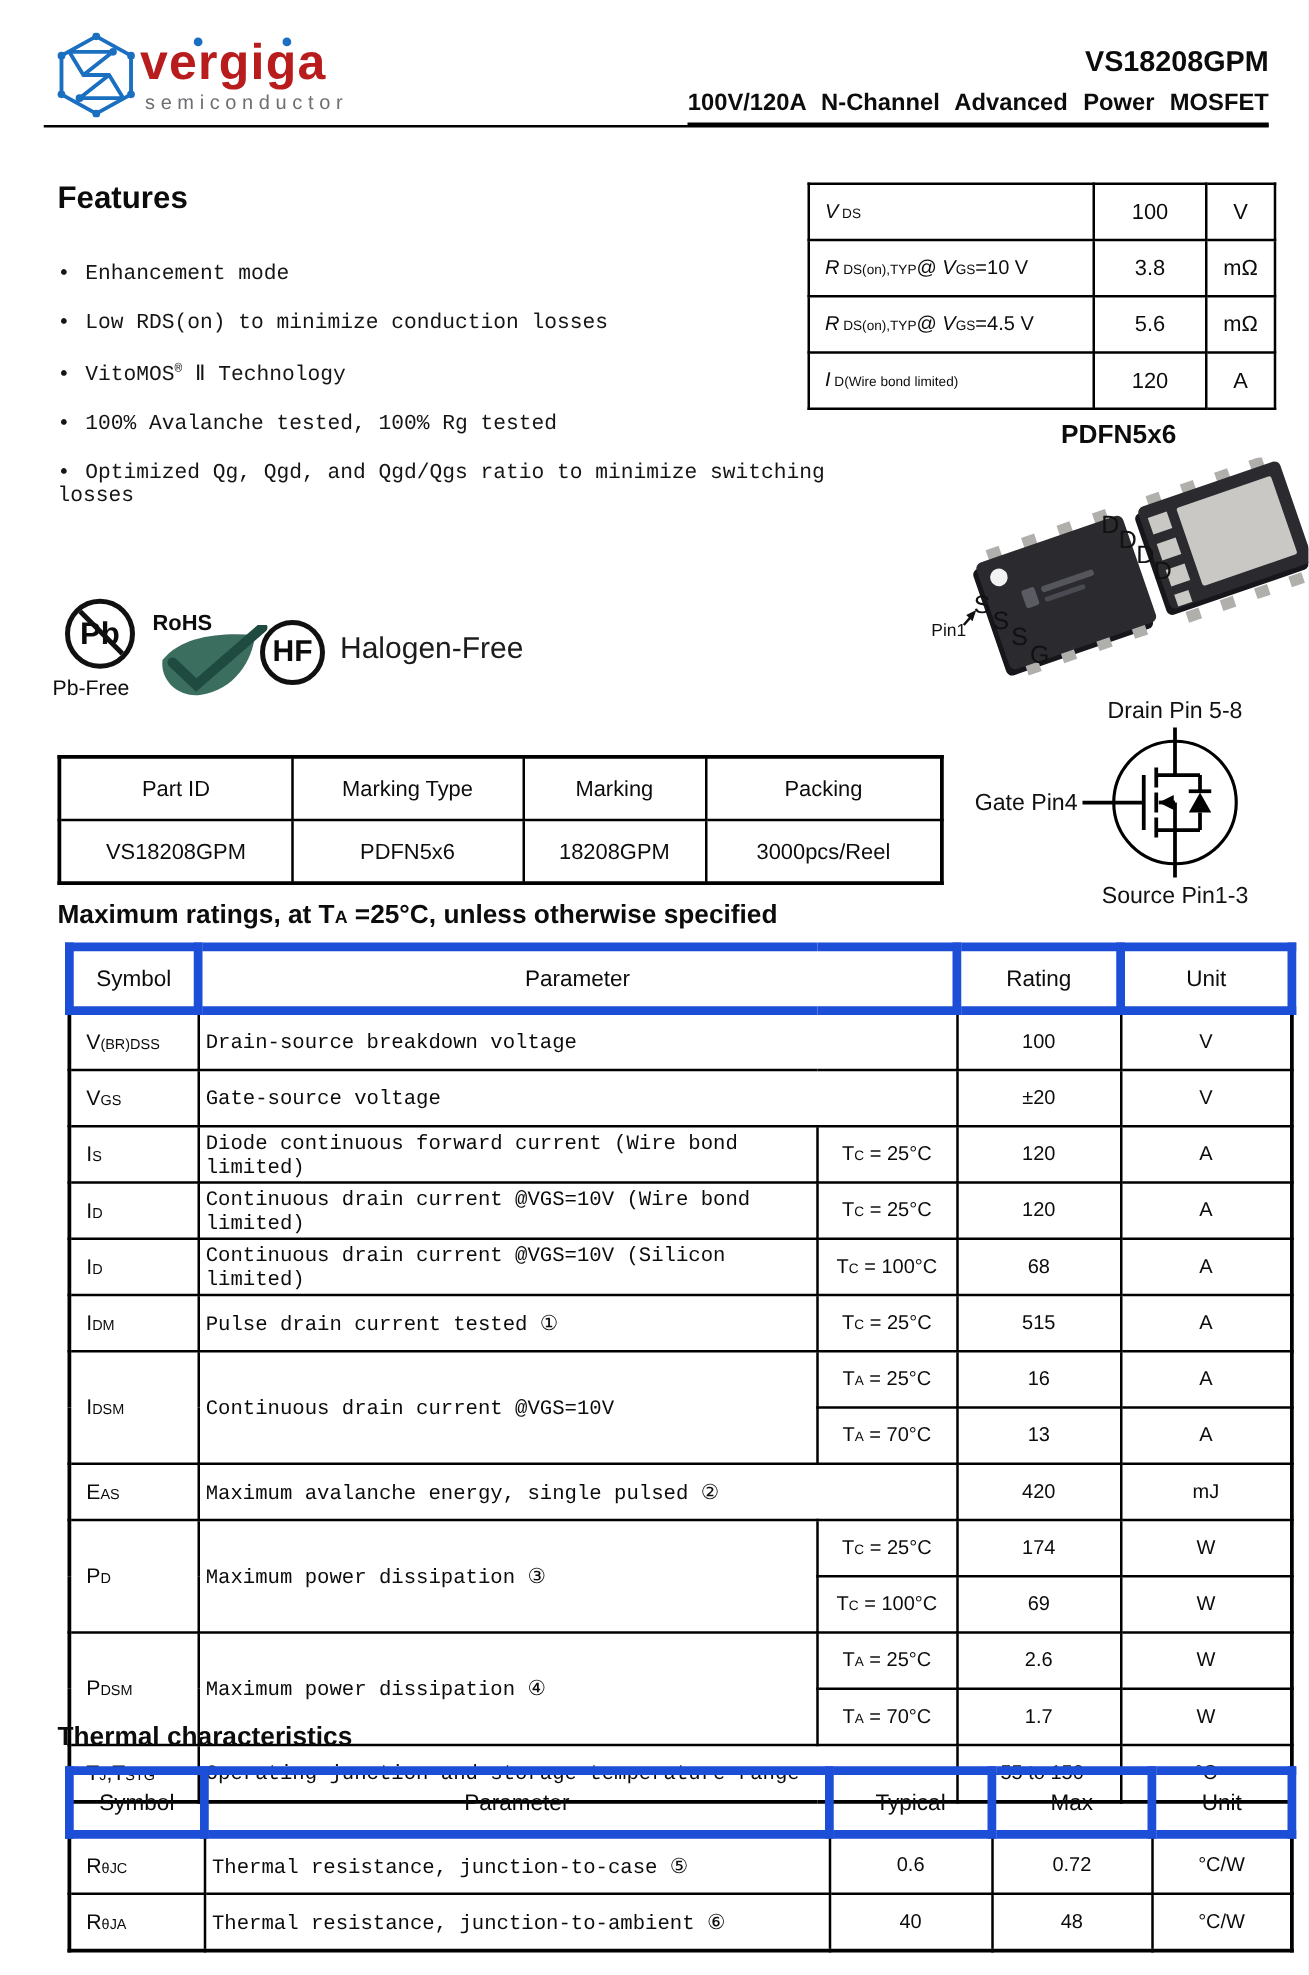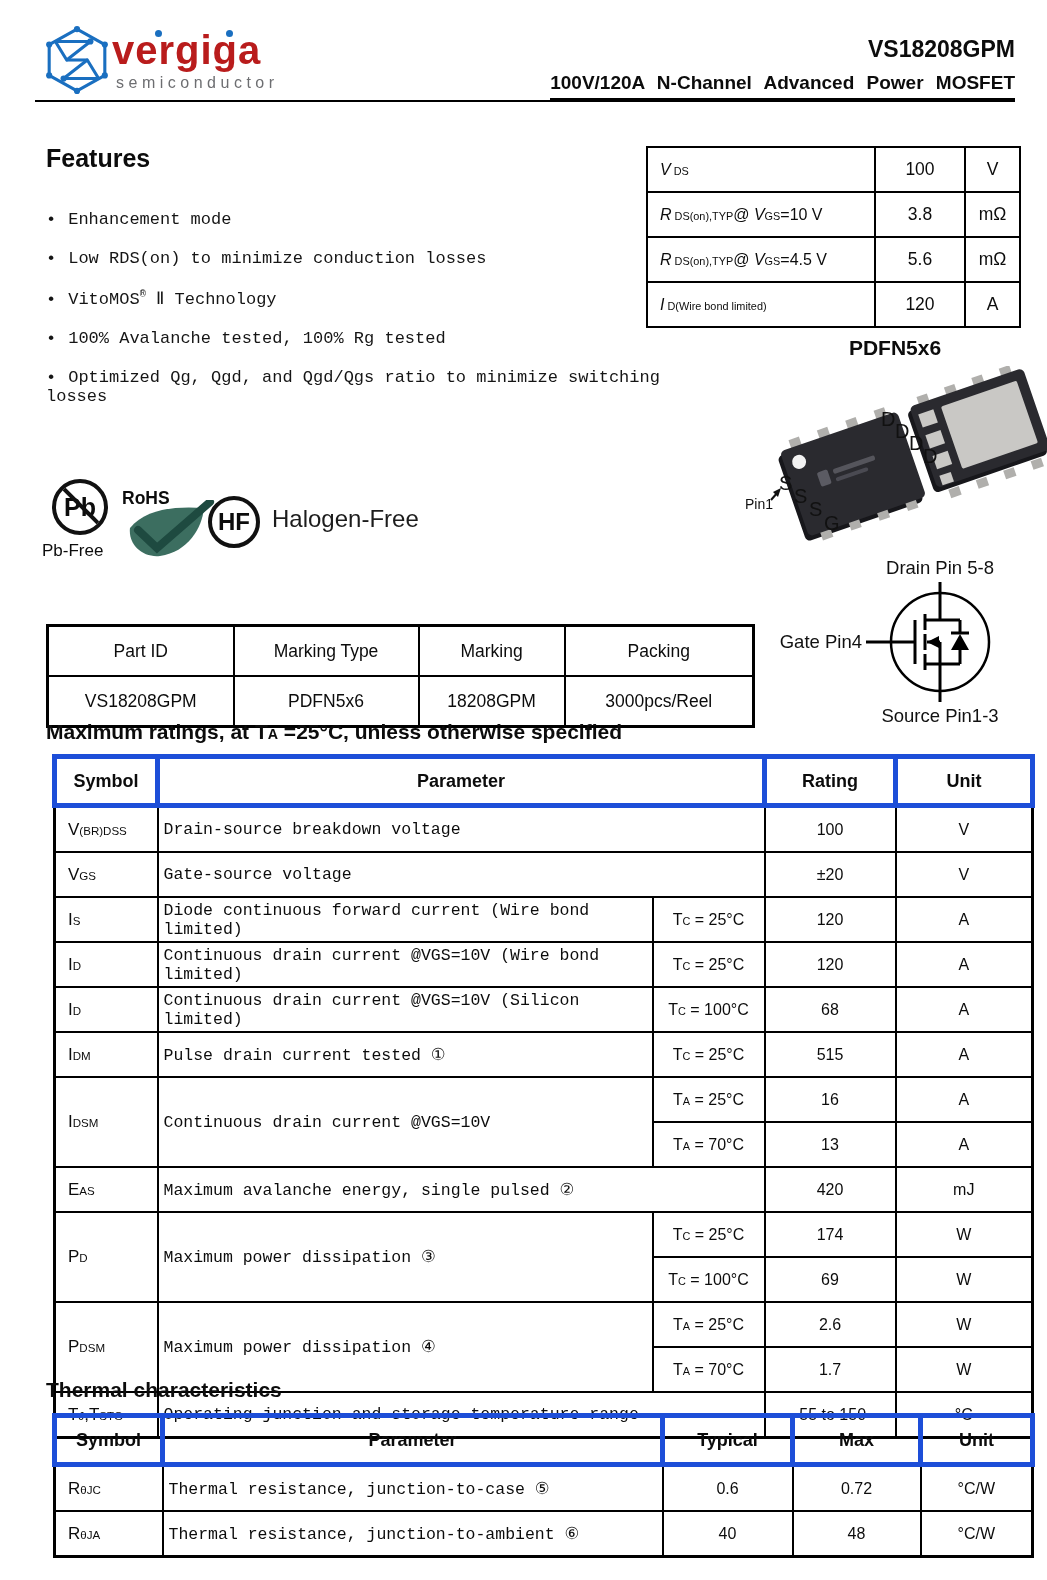--- a/index.html
+++ b/index.html
@@ -40,30 +40,30 @@
   
   .badge-circle{border:4px solid #111; border-radius:50%; display:flex; align-items:center; justify-content:center; font-weight:bold; background:#fff; box-sizing:border-box;}
   .pb-badge{left:52px; top:479px; width:56px; height:56px; font-size:25px; position:absolute; overflow:hidden;}
   .pb-badge::after{content:""; position:absolute; left:-8px; top:23px; width:70px; height:4px; background:#111; transform:rotate(45deg);}
   .pb-label{left:42px; top:541px; font-size:17px;}
   .rohs-label{left:122px; top:488px; font-size:17.5px; font-weight:bold;}
   .hf-badge{left:208px; top:496px; width:52px; height:52px; font-size:24px; position:absolute;}
   .hf-label{left:272px; top:505px; font-size:24px; color:#1c1c1c;}
 
   
-  .part-table{left:46px; top:624px;padding-left:27px;}
+  .part-table{left:46px; top:604px;padding-left:27px;}
   .part-table th,.part-table td{border:2px solid #000; height:46px; text-align:center; vertical-align:middle; font-size:17.5px; font-weight:normal;}
 
   
   .ratings-title{left:46px; top:720px; font-size:21px; font-weight:bold;}
   .thermal-title{left:46px; top:1378px; font-size:21px; font-weight:bold;}
 
   
   .rt{left:52px;}
-  .rt th{border:5px solid #1d4ed8; height:42px; font-size:18px; font-weight:bold; text-align:center; vertical-align:middle;}
+  .rt th{border:7px solid #1d4ed8; height:42px; font-size:18px; font-weight:normal; text-align:center; vertical-align:middle;}
   .rt td{border:2px solid #000; height:41px; vertical-align:middle; font-size:16.5px;}
   .rt td.sym{padding-left:12px; font-size:17px;}
   .rt td.param{padding-left:5px;font-family:Liberation Mono, monospace;}
   .rt td.cond,.rt td.val,.rt td.unit{text-align:center; font-size:16px;}
   .ratings-table{top:754px;}
   .thermal-table{top:1413px;}
 
   svg text{font-family:"Liberation Sans","DejaVu Sans",sans-serif;}
 </style>
 </head>

